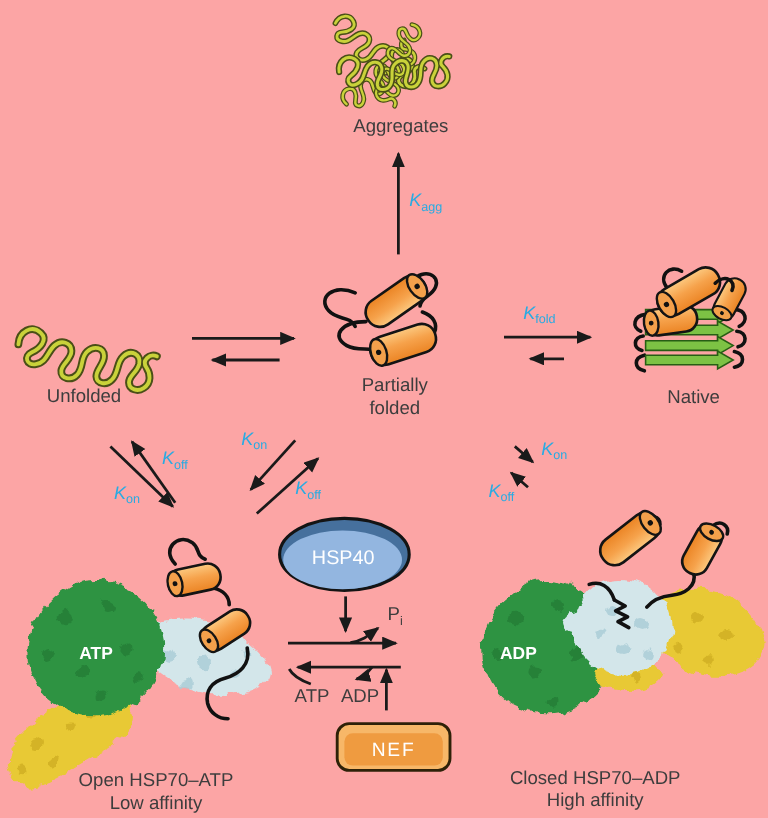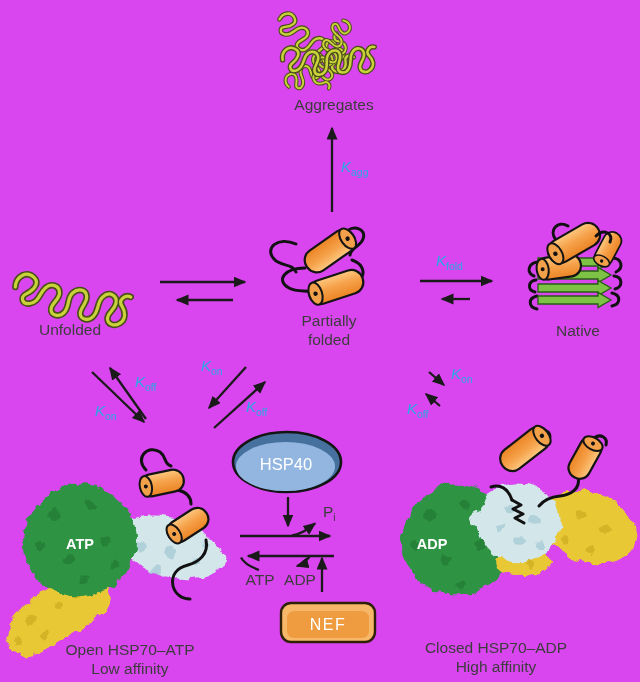--- a/index.html
+++ b/index.html
@@ -1,16 +1,16 @@
 <!DOCTYPE html>
 <html><head>
 <meta charset="utf-8">
 <style>
   html,body{margin:0;padding:0;background:#ffffff;}
-  .stage{width:640px;height:682px;position:relative;background:#d946ef;overflow:hidden;}
+  .stage{width:640px;height:682px;position:relative;background:#fca5a5;overflow:hidden;}
   svg{display:block;}
   text{font-family:"Liberation Sans",sans-serif;}
   .lbl{font-size:15.5px;fill:#3d3d3d;}
   .lblc{font-size:15.5px;fill:#3d3d3d;text-anchor:middle;}
   .k{font-size:15px;font-style:italic;fill:#29abe2;}
   .ksub{font-size:10.5px;font-style:normal;fill:#29abe2;}
   .pisub{font-size:10.5px;fill:#3d3d3d;}
   .sitetag{font-size:14.5px;font-weight:bold;fill:#ffffff;text-anchor:middle;}
   .ovaltxt{font-size:16.5px;fill:#ffffff;text-anchor:middle;}
   .neftxt{font-size:16px;fill:#ffffff;text-anchor:middle;letter-spacing:1.5px;}

